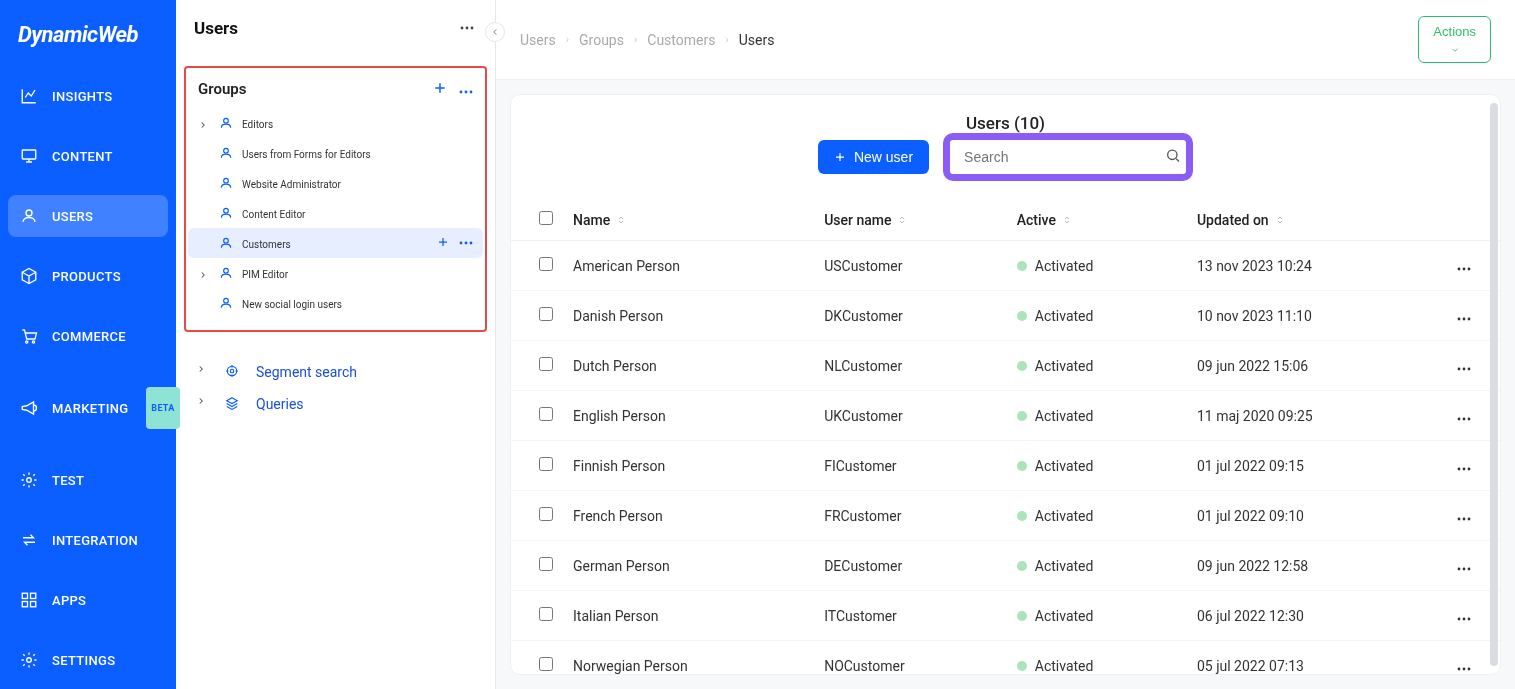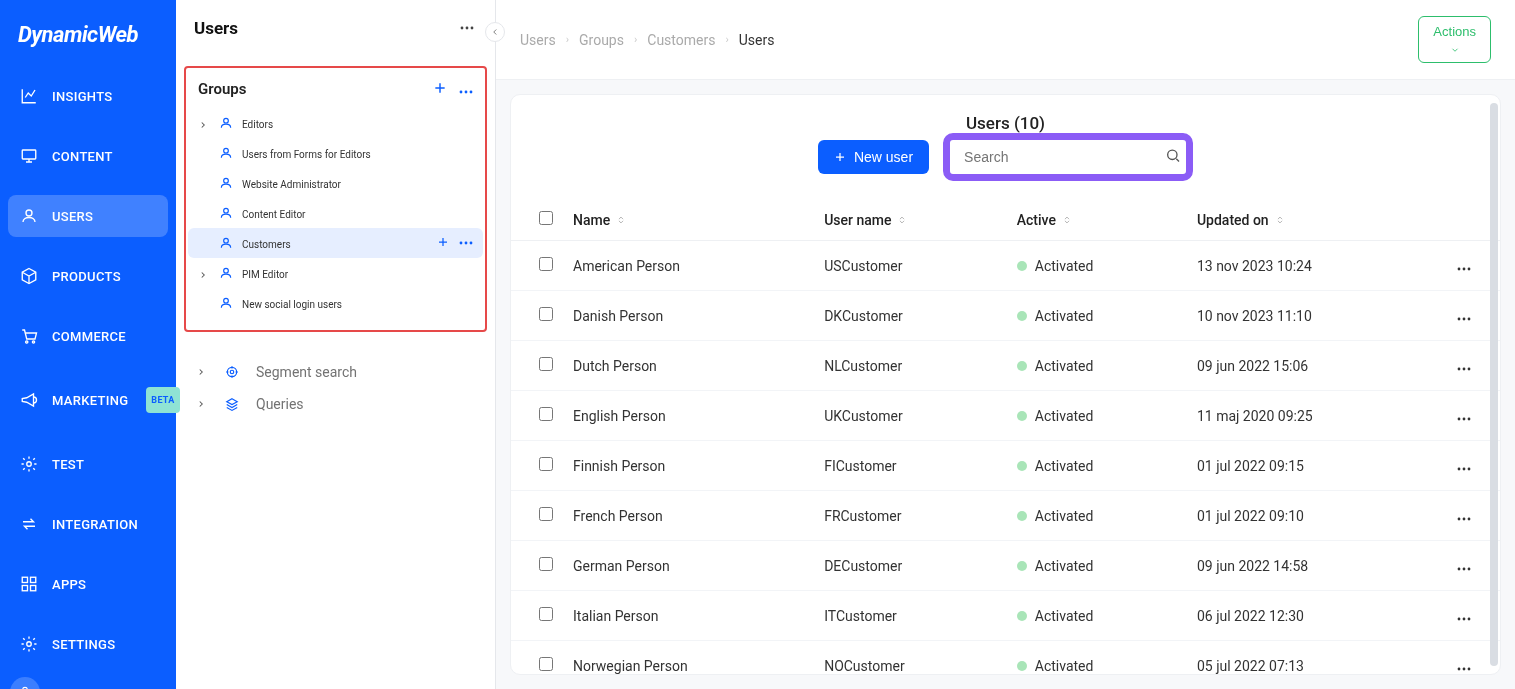--- a/index.html
+++ b/index.html
@@ -7,21 +7,21 @@
   .app { display: flex; width: 1515px; height: 689px; }
   
   
   .nav-sidebar { width: 176px; background: #0B5EFF; color: #fff; display: flex; flex-direction: column; padding-top: 0; }
   .logo { font-size: 22px; font-weight: 700; padding: 22px 16px 28px 18px; font-style: italic; letter-spacing: -0.5px; }
   .nav-items { flex: 1; display: flex; flex-direction: column; gap: 18px; padding: 0 8px; }
   .nav-item { display: flex; align-items: center; gap: 14px; padding: 12px 12px; border-radius: 8px; cursor: pointer; font-size: 13px; font-weight: 500; letter-spacing: 0.3px; }
   .nav-item.active { background: rgba(255,255,255,0.22); }
   .nav-item .icon { width: 18px; height: 18px; display: flex; align-items: center; justify-content: center; flex-shrink: 0; }
   .nav-item .icon svg { width: 18px; height: 18px; stroke: #fff; fill: none; stroke-width: 1.8; }
-  .beta-badge { background: #8FE3D4; color: #0B5EFF; font-size: 9px; font-weight: 700; padding: 8px 5px; border-radius: 4px; margin-left: 4px; }
+  .beta-badge { background: #8FE3D4; color: #0B5EFF; font-size: 9px; font-weight: 700; padding: 16px 5px; border-radius: 4px; margin-left: 4px; }
   .nav-bottom { padding: 12px 10px 18px; display: flex; flex-direction: column; gap: 6px; }
   .nav-bottom-btn { width: 30px; height: 30px; border-radius: 50%; background: rgba(255,255,255,0.2); display: flex; align-items: center; justify-content: center; cursor: pointer; }
   .nav-bottom-btn svg { width: 14px; height: 14px; stroke: #fff; fill: none; stroke-width: 2; }
 
   
   .secondary-panel { width: 320px; border-right: 1px solid #e5e7eb; display: flex; flex-direction: column; position: relative; }
   .secondary-header { display: flex; align-items: center; justify-content: space-between; padding: 18px 18px 14px 18px; }
   .secondary-header h2 { font-size: 17px; font-weight: 700; color: #111; }
   .secondary-header-actions { display: flex; align-items: center; gap: 10px; }
   .icon-btn { cursor: pointer; display: flex; align-items: center; justify-content: center; width: 20px; height: 20px; color: #444; }
@@ -36,21 +36,21 @@
   .tree-item { display: flex; align-items: flex-end; gap: 8px; padding: 8px 10px 8px 8px; cursor: pointer; border-radius: 6px; font-size: 10px; color: #333; }
   .tree-item .chev { width: 14px; display:flex; justify-content:center; color:#555; }
   .tree-item .no-chev { width: 14px; }
   .tree-item .item-icon { color: #0B5EFF; width: 16px; display:flex; justify-content:center; }
   .tree-item.selected { background: #E6EEFF; }
   .tree-item .trail { margin-left: auto; display:flex; gap:10px; color:#0B5EFF; }
   .tree-item.indent { padding-left: 8px; }
   
   .segments-section { padding: 24px 18px 0 18px; }
   .segments-section h3 { font-size: 15px; font-weight: 600; color: #222; margin-bottom: 10px; }
-  .seg-item { display:flex; align-items:center; gap:16px; padding:8px 0 8px 0; cursor:pointer; color:#737373; }
+  .seg-item { display:flex; gap:16px; padding:8px 0 8px 0; cursor:pointer; color:#1d4ed8; }
   .seg-item .chev { width:14px; color:#555; display:flex; justify-content:center; }
   .seg-item .item-icon{ color:#0B5EFF; width:16px; display:flex; justify-content:center; }
   
   
   .main { flex: 1; display: flex; flex-direction: column; background: #f7f8fa; }
   .topbar { display: flex; align-items: center; justify-content: space-between; padding: 16px 24px; background: #fff; border-bottom: 1px solid #eef0f3; }
   .breadcrumb { display: flex; align-items: center; gap: 10px; font-size: 14px; color: #aaa; }
   .breadcrumb .crumb { cursor: pointer; }
   .breadcrumb .crumb.current { color: #333; }
   .breadcrumb .sep { color: #ccc; font-size: 11px; }
@@ -538,21 +538,21 @@
                 </svg></td>
             </tr>
             <tr>
               <td><input type="checkbox" style=""></td>
               <td>German Person</td>
               <td>DECustomer</td>
               <td><span class="status-pill">
                   <span class="status-dot"></span>
                   <span>Activated</span>
                 </span></td>
-              <td>09 jun 2022 14:58</td>
+              <td>09 jun 2022 12:58</td>
               <td class="row-actions"><svg viewBox="0 0 14 4">
                   <circle cx="2" cy="2" r="1.4" fill="currentColor"></circle>
                   <circle cx="7" cy="2" r="1.4" fill="currentColor"></circle>
                   <circle cx="12" cy="2" r="1.4" fill="currentColor"></circle>
                 </svg></td>
             </tr>
             <tr>
               <td><input type="checkbox" style=""></td>
               <td>Italian Person</td>
               <td>ITCustomer</td>

